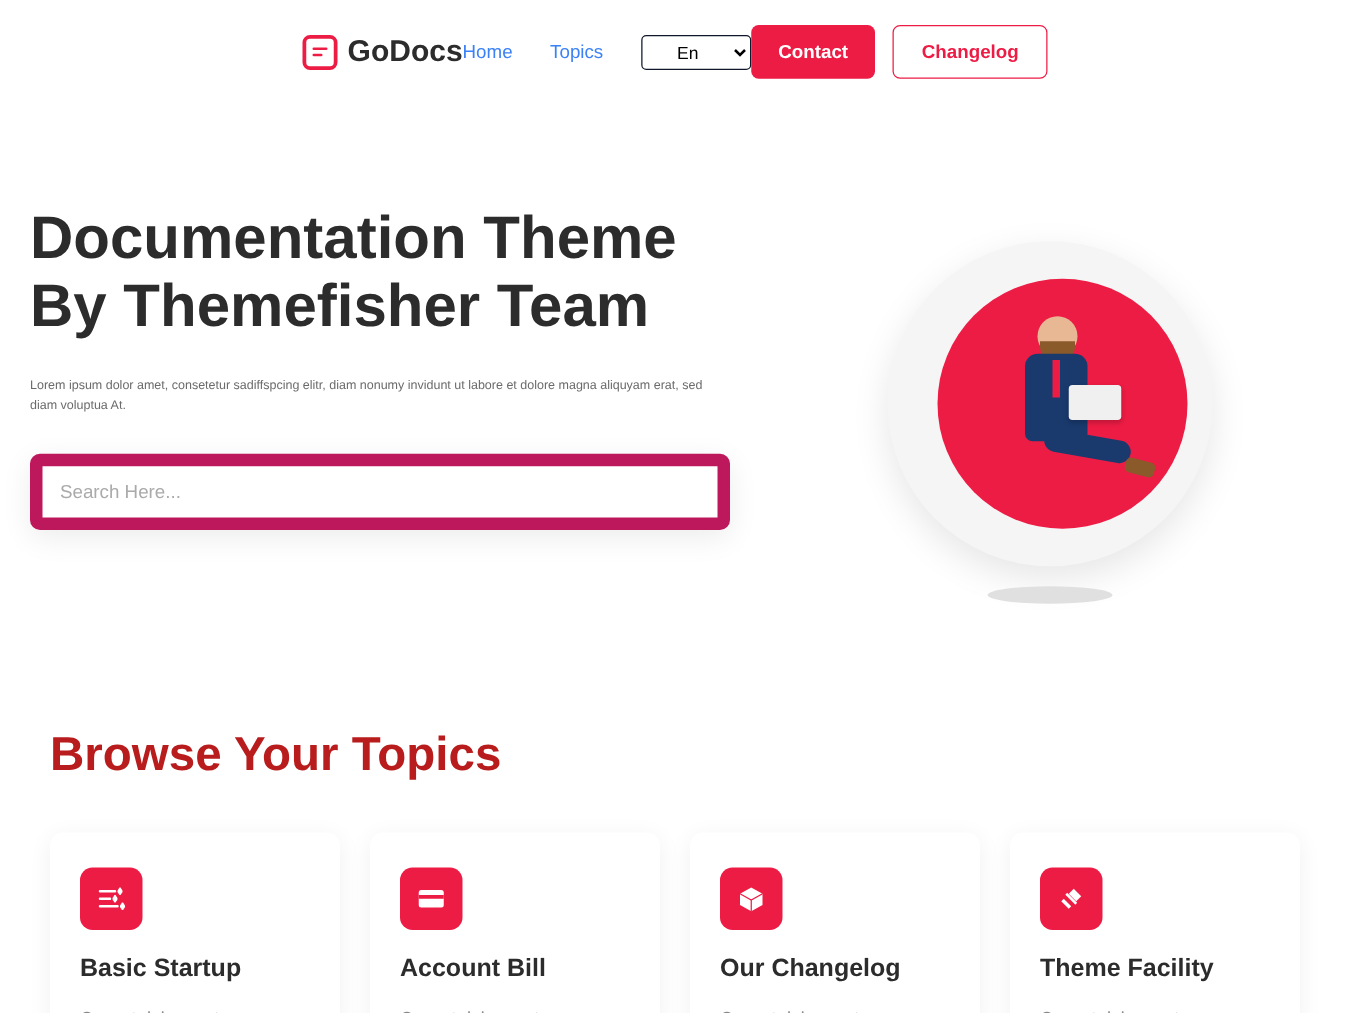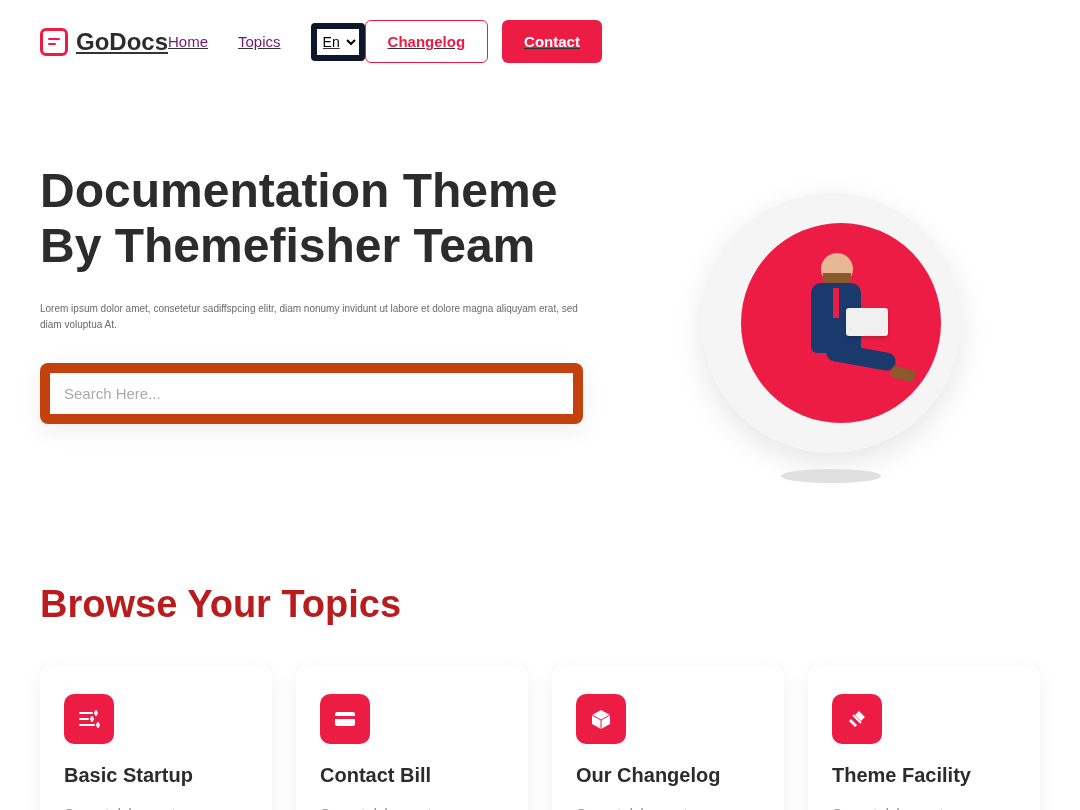--- a/index.html
+++ b/index.html
@@ -1,39 +1,39 @@
 <!DOCTYPE html>
 <html><head>
 <meta charset="utf-8">
 <style>
 * { margin: 0; padding: 0; box-sizing: border-box; }
 body { font-family: -apple-system, BlinkMacSystemFont, 'Segoe UI', Arial, sans-serif; background: #fff; color: #333; width: 1080px; }
 
 
-header { display: flex; align-items: center; justify-content: flex-start; padding: 20px 40px; text-decoration: underline; }
+header { display: flex; align-items: center; justify-content: center; padding: 20px 40px; }
 .logo { display: flex; align-items: center; gap: 8px; }
 .logo-icon { width: 28px; height: 28px; background: #fff; border: 3px solid #ed1c45; border-radius: 6px; display: flex; flex-direction: column; justify-content: center; align-items: flex-start; padding: 4px 5px; gap: 3px; }
 .logo-icon span { display: block; height: 2px; background: #ed1c45; border-radius: 1px; }
 .logo-icon span:nth-child(1) { width: 12px; }
 .logo-icon span:nth-child(2) { width: 8px; }
 .logo-text { font-size: 24px; font-weight: 800; color: #2c2c2c; }
 nav { display: flex; align-items: center; gap: 30px; }
-nav a { text-decoration: none; color: #701a75; font-size: 15px; font-weight: 500; }
-.lang-select { padding: 4px 2px; border: 6px solid #0f172a; border-radius: 4px; font-size: 14px; background: #fff; }
+nav a { text-decoration: none; color: #3b82f6; font-size: 15px; font-weight: 500; }
+.lang-select { padding: 4px 24px; border: 1px solid #0f172a; border-radius: 4px; font-size: 14px; background: #fff; }
 .header-actions { display: flex; gap: 14px; }
 .btn { padding: 12px 22px; border-radius: 6px; font-size: 15px; font-weight: 600; cursor: pointer; border: none; }
 .btn-outline { background: #fff; border: 1.5px solid #ed1c45; color: #ed1c45; }
 .btn-primary { background: #ed1c45; color: #fff; }
 
 
-.hero { display: flex; padding: 80px 40px 60px; gap: 40px; align-items: flex-start; }
+.hero { display: flex; padding: 80px 24px 60px; gap: 40px; align-items: flex-start; }
 .hero-left { flex: 1.3; }
 .hero-title { font-size: 48px; font-weight: 900; color: #2c2c2c; line-height: 1.15; margin-bottom: 28px; }
 .hero-desc { font-size: 10px; color: #6b6b6b; line-height: 1.6; margin-bottom: 30px; max-width: 580px; }
-.search-bar { display: flex; background: #c2410c; border-radius: 8px; box-shadow: 0 6px 24px rgba(0,0,0,0.08); padding: 10px; max-width: 560px; }
+.search-bar { display: flex; background: #be185d; border-radius: 8px; box-shadow: 0 6px 24px rgba(0,0,0,0.08); padding: 10px; max-width: 560px; }
 .search-input { flex: 1; border: none; outline: none; padding: 12px 14px; font-size: 15px; color: #333; }
 .search-input::placeholder { color: #aaa; }
 .search-btn { background: #ed1c45; color: #fff; border: none; padding: 12px 28px; border-radius: 6px; font-size: 15px; font-weight: 600; cursor: pointer; }
 .hero-right { flex: 1; display: flex; justify-content: center; align-items: center; position: relative; height: 320px; }
 .chair { position: relative; width: 260px; height: 260px; }
 .chair-outer { position: absolute; width: 260px; height: 260px; background: #f5f5f5; border-radius: 50%; box-shadow: 0 10px 30px rgba(0,0,0,0.1); }
 .chair-inner { position: absolute; width: 200px; height: 200px; background: #ed1c45; border-radius: 50%; top: 30px; left: 40px; }
 .chair-base { position: absolute; bottom: -30px; left: 50%; transform: translateX(-50%); width: 100px; height: 14px; background: #e0e0e0; border-radius: 50%; }
 .person { position: absolute; top: 60px; left: 90px; width: 120px; height: 140px; }
 .person-head { width: 32px; height: 32px; background: #e8b894; border-radius: 50%; position: absolute; top: 0; left: 30px; }
@@ -66,22 +66,22 @@
     <span class="logo-text">GoDocs</span>
   </div>
   <nav>
     <a href="#">Home</a>
     <a href="#">Topics</a>
     <select class="lang-select">
       <option>En</option>
     </select>
   </nav>
   <div class="header-actions">
+    <button class="btn btn-primary">Contact</button>
     <button class="btn btn-outline">Changelog</button>
-    <button class="btn btn-primary">Contact</button>
   </div>
 </header>
 
 <section class="hero">
   <div class="hero-left">
     <h1 class="hero-title">Documentation Theme By Themefisher Team</h1>
     <p class="hero-desc">Lorem ipsum dolor amet, consetetur sadiffspcing elitr, diam nonumy invidunt ut labore et dolore magna aliquyam erat, sed diam voluptua At.</p>
     <div class="search-bar">
       <input type="text" class="search-input" placeholder="Search Here..." style="">
     </div>
@@ -121,21 +121,21 @@
       <p class="topic-desc">Cras at dolor eget urna varius faucibus tempus</p>
     </div>
 
     <div class="topic-card">
       <div class="topic-icon">
         <svg viewBox="0 0 24 24">
             <rect x="2" y="5" width="20" height="14" rx="2"></rect>
             <rect x="2" y="9" width="20" height="3" fill="#ed1c45"></rect>
           </svg>
       </div>
-      <h3 class="topic-title">Contact Bill</h3>
+      <h3 class="topic-title">Account Bill</h3>
       <p class="topic-desc">Cras at dolor eget urna varius faucibus tempus</p>
     </div>
 
     <div class="topic-card">
       <div class="topic-icon">
         <svg viewBox="0 0 24 24">
             <path d="M3 8l9-5 9 5v9l-9 5-9-5V8z"></path>
             <path d="M3 8l9 5 9-5M12 13v9" stroke="#ed1c45" stroke-width="1" fill="none"></path>
           </svg>
       </div>

